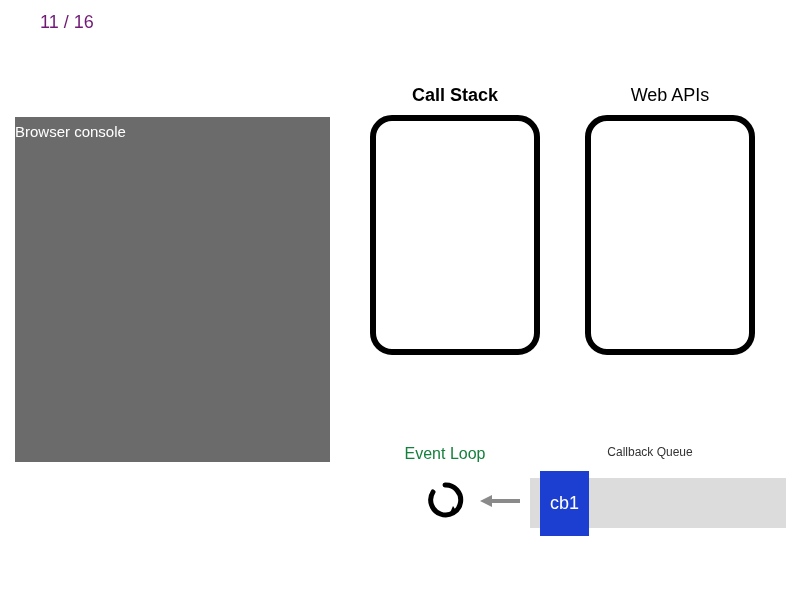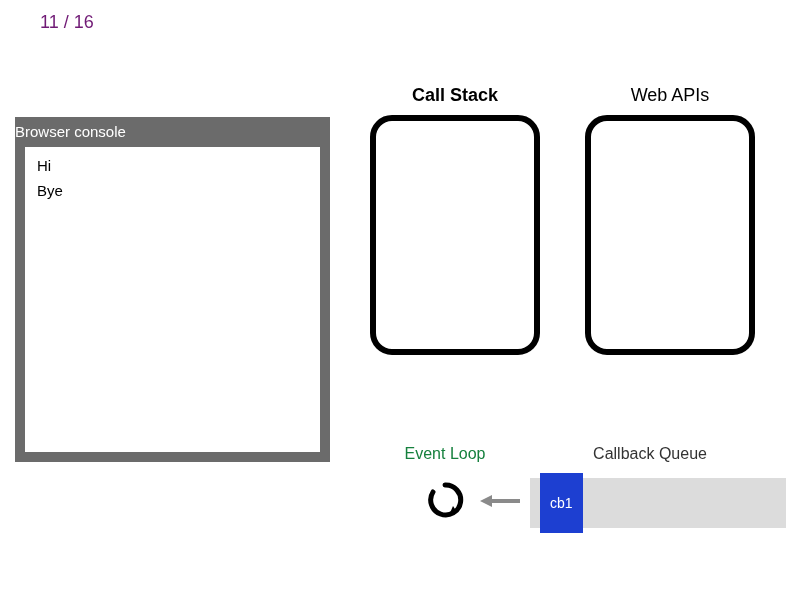--- a/index.html
+++ b/index.html
@@ -46,21 +46,21 @@
   }
   .section-title {
     position: absolute;
     font-size: 18px;
     color: #000;
     text-align: center;
   }
   .title-callstack { top: 85px; left: 370px; width: 170px; font-weight: bold; }
   .title-webapis   { top: 85px; left: 580px; width: 180px; }
   .title-eventloop { top: 445px; left: 380px; width: 130px; font-size: 16px; color:#15803d; }
-  .title-cbqueue   { top: 445px; left: 560px; width: 180px; font-size: 16px; color:#333; }
+  .title-cbqueue   { top: 445px; left: 560px; width: 180px; font-size: 12px; color:#333; }
 
   .rounded-box {
     position: absolute;
     border: 6px solid #000;
     border-radius: 22px;
     background: #fff;
   }
   .box-callstack { top: 115px; left: 370px; width: 170px; height: 240px; }
   .box-webapis   { top: 115px; left: 585px; width: 170px; height: 240px; }
 
@@ -89,35 +89,31 @@
     width: 256px;
     height: 50px;
     background: #dcdcdc;
     display: flex;
     align-items: center;
     padding-left: 10px;
   }
   .cb-item {
     background: #1d3fd1;
     color: #fff;
-    font-size: 14px;
+    font-size: 18px;
     padding: 22px 10px;
   }
 </style>
 </head>
 <body>
 
 <div class="page-counter">11 / 16</div>
 
 <div class="console-panel">
   <div class="console-header">Browser console</div>
-  <div class="console-body">
-    <div class="console-line">Hi</div>
-    <div class="console-line">Bye</div>
-  </div>
 </div>
 
 <div class="section-title title-callstack">Call Stack</div>
 <div class="section-title title-webapis">Web APIs</div>
 <div class="section-title title-eventloop">Event Loop</div>
 <div class="section-title title-cbqueue">Callback Queue</div>
 
 <div class="rounded-box box-callstack"></div>
 <div class="rounded-box box-webapis"></div>
 

